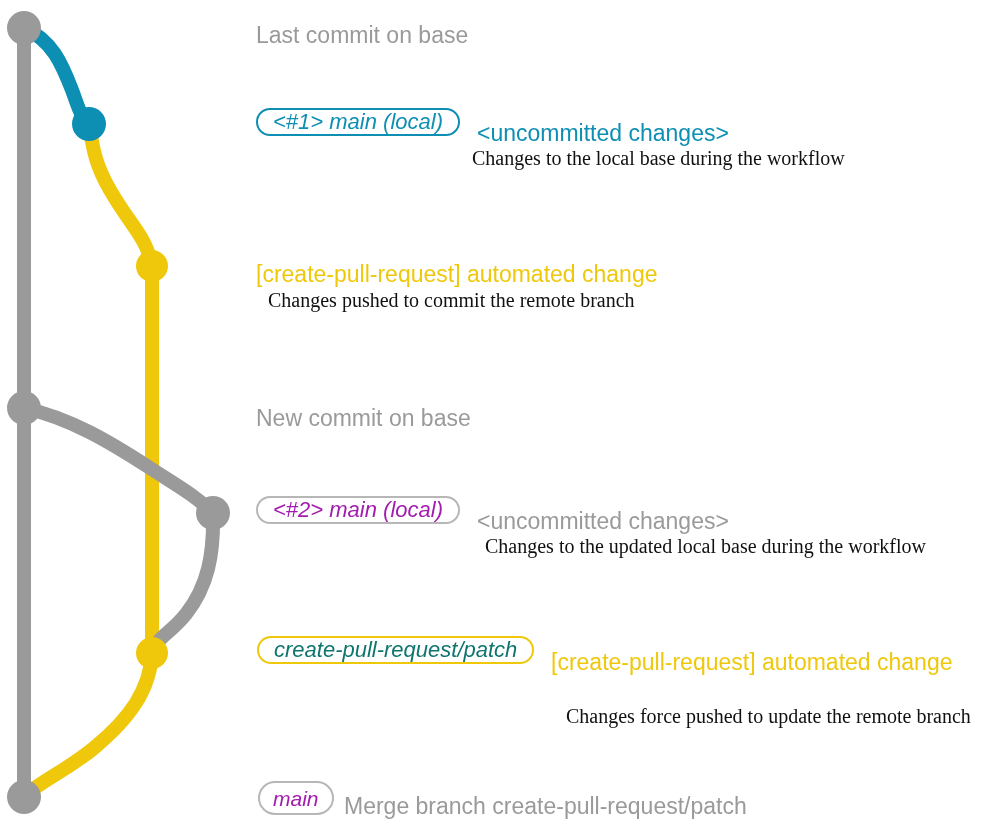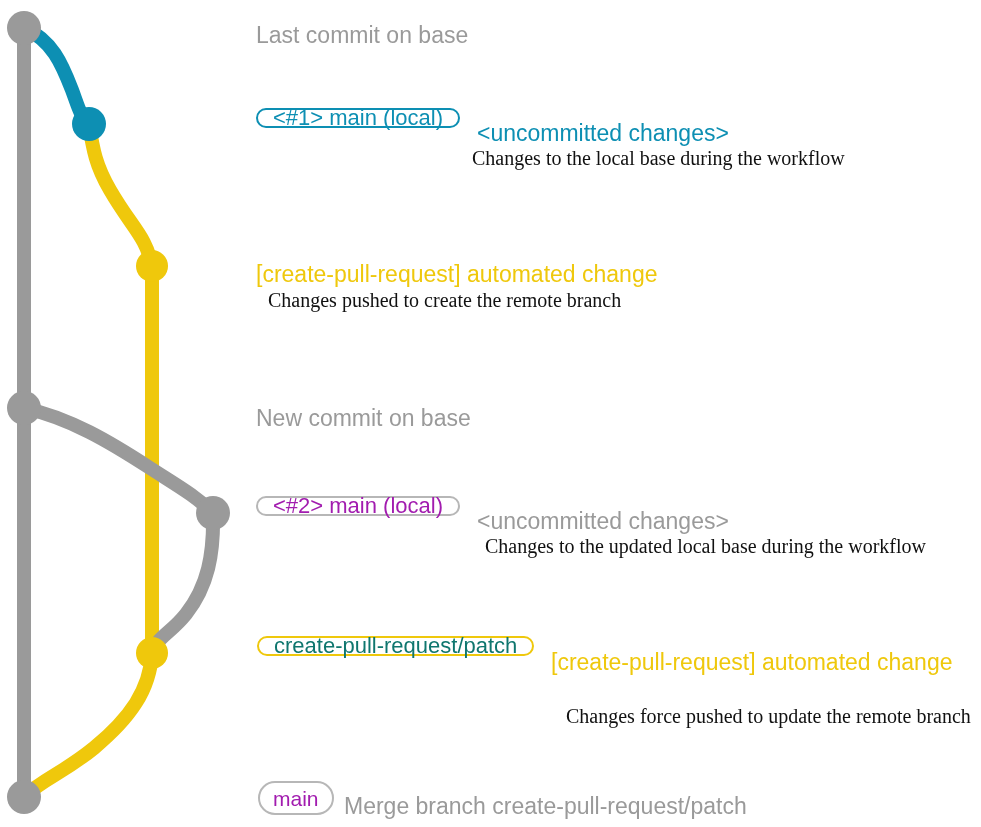--- a/index.html
+++ b/index.html
@@ -54,29 +54,30 @@
     color: #111111;
   }
 
   
   .pill {
     position: absolute;
     display: inline-flex;
     align-items: center;
     justify-content: center;
     box-sizing: border-box;
-    height: 20px;
+    height: 28px;
     padding: 0 15px;
     border-radius: 17px;
     border: 2px solid currentColor;
     background: #ffffff;
     font-family: "Liberation Sans", sans-serif;
     font-size: 22px;
     line-height: 1;
     white-space: nowrap;
+    font-style: italic;
   }
   .pill.teal  { color: #0d8fb3; border-color: #0d8fb3; }
   .pill.gray  { color: #a21caf; border-color: #b7b7b7; }
   .pill.amber { color: #0f766e; border-color: #efc80c; }
   .pill.small { font-size: 21px; padding: 15px 13px; }
 </style>
 </head>
 <body>
 
 <div id="stage">
@@ -111,21 +112,21 @@
   </div>
 
   <div class="row">
     <div class="pill teal" style="left:256px; top:108px;">&lt;#1&gt; main (local)</div>
     <div class="headline teal" style="left:477px; top:112px;">&lt;uncommitted changes&gt;</div>
     <div class="subline" style="left:472px; top:147px;">Changes to the local base during the workflow</div>
   </div>
 
   <div class="row">
     <div class="headline amber" style="left:256px; top:253px;">[create-pull-request] automated change</div>
-    <div class="subline" style="left:268px; top:289px;">Changes pushed to create the remote branch</div>
+    <div class="subline" style="left:268px; top:289px;">Changes pushed to commit the remote branch</div>
   </div>
 
   <div class="row">
     <div class="headline gray" style="left:256px; top:397px;">New commit on base</div>
   </div>
 
   <div class="row">
     <div class="pill gray" style="left:256px; top:496px;">&lt;#2&gt; main (local)</div>
     <div class="headline gray" style="left:477px; top:500px;">&lt;uncommitted changes&gt;</div>
     <div class="subline" style="left:485px; top:535px;">Changes to the updated local base during the workflow</div>

